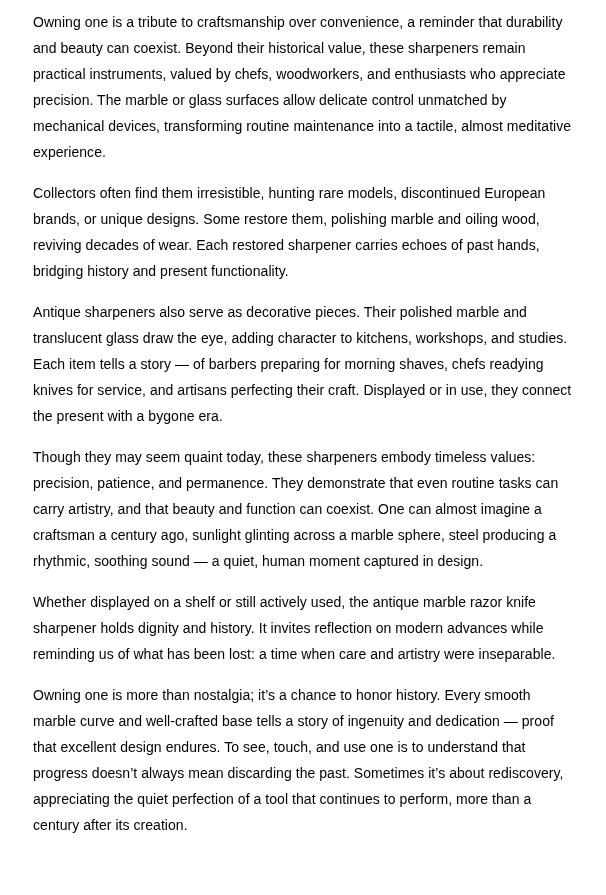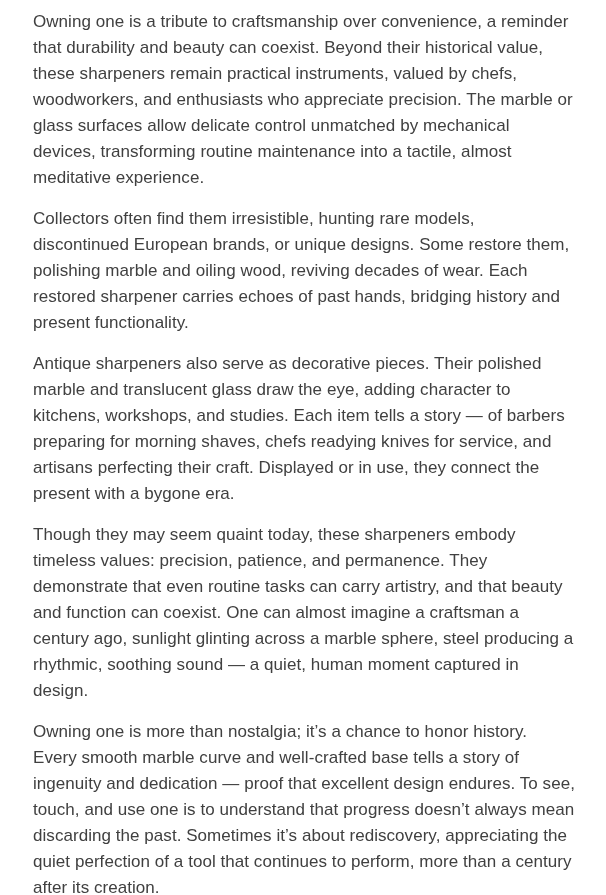--- a/index.html
+++ b/index.html
@@ -13,30 +13,31 @@
     overflow: hidden;
     font-family: "Liberation Sans", "DejaVu Sans", sans-serif;
   }
   .article {
     box-sizing: border-box;
     padding: 9px 31px 0 33px;
   }
   .article p {
     margin: 0 0 15px 0;
     max-width: 542px;
-    font-size: 17px;
+    font-size: 14px;
     line-height: 26px;
     font-weight: 400;
-    color: #404040;
+    color: #000000;
     letter-spacing: 0.05px;
     text-align: left;
   }
 </style>
 </head>
 <body>
 
 <main class="article">
   <p>Owning one is a tribute to craftsmanship over convenience, a reminder that durability and beauty can coexist. Beyond their historical value, these sharpeners remain practical instruments, valued by chefs, woodworkers, and enthusiasts who appreciate precision. The marble or glass surfaces allow delicate control unmatched by mechanical devices, transforming routine maintenance into a tactile, almost meditative experience.</p>
   <p>Collectors often find them irresistible, hunting rare models, discontinued European brands, or unique designs. Some restore them, polishing marble and oiling wood, reviving decades of wear. Each restored sharpener carries echoes of past hands, bridging history and present functionality.</p>
   <p>Antique sharpeners also serve as decorative pieces. Their polished marble and translucent glass draw the eye, adding character to kitchens, workshops, and studies. Each item tells a story — of barbers preparing for morning shaves, chefs readying knives for service, and artisans perfecting their craft. Displayed or in use, they connect the present with a bygone era.</p>
   <p>Though they may seem quaint today, these sharpeners embody timeless values: precision, patience, and permanence. They demonstrate that even routine tasks can carry artistry, and that beauty and function can coexist. One can almost imagine a craftsman a century ago, sunlight glinting across a marble sphere, steel producing a rhythmic, soothing sound — a quiet, human moment captured in design.</p>
+  <p>Whether displayed on a shelf or still actively used, the antique marble razor knife sharpener holds dignity and history. It invites reflection on modern advances while reminding us of what has been lost: a time when care and artistry were inseparable.</p>
   <p>Owning one is more than nostalgia; it’s a chance to honor history. Every smooth marble curve and well-crafted base tells a story of ingenuity and dedication — proof that excellent design endures. To see, touch, and use one is to understand that progress doesn’t always mean discarding the past. Sometimes it’s about rediscovery, appreciating the quiet perfection of a tool that continues to perform, more than a century after its creation.</p>
 </main>
 
 </body></html>

